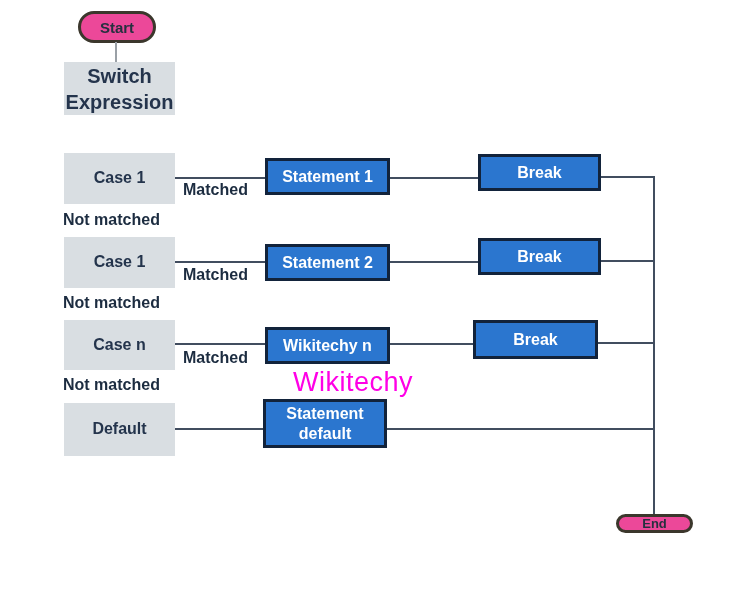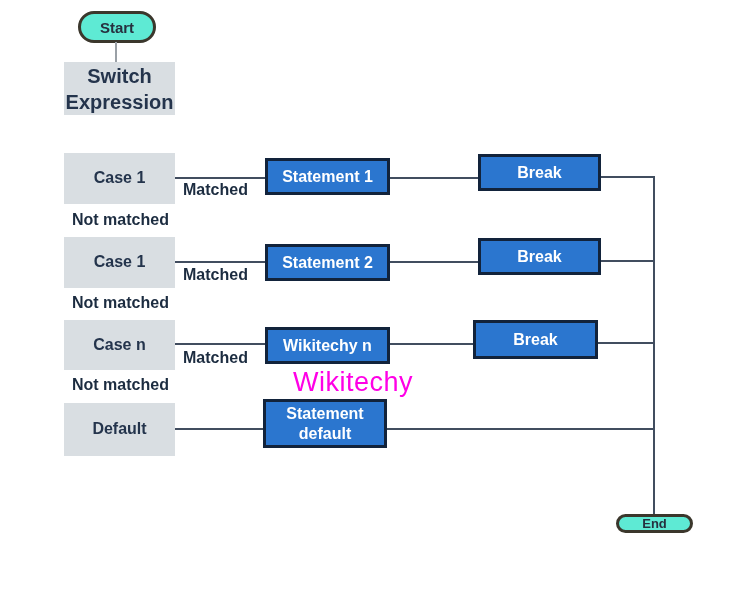--- a/index.html
+++ b/index.html
@@ -10,21 +10,21 @@
     background: #ffffff;
     overflow: hidden;
     font-family: "Liberation Sans", sans-serif;
   }
   
   .oval {
     position: absolute;
     display: flex;
     align-items: center;
     justify-content: center;
-    background: #5eead4;
+    background: #ec4899;
     border: 3px solid #3b372c;
     border-radius: 18px;
     font-weight: bold;
     color: #26303f;
     box-sizing: border-box;
   }
   .start { left: 78px; top: 11px; width: 78px; height: 32px; font-size: 15px; }
   .end   { left: 616px; top: 514px; width: 77px; height: 19px; font-size: 13px; }
 
   
@@ -94,21 +94,21 @@
     position: absolute;
     font-weight: bold;
     font-size: 16px;
     color: #1c2c40;
     white-space: nowrap;
   }
   .matched    { left: 183px; }
   .matched.r1 { top: 181px; }
   .matched.r2 { top: 266px; }
   .matched.r3 { top: 349px; }
-  .notmatched    { left: 72px; }
+  .notmatched    { left: 63px; }
   .notmatched.r1 { top: 211px; }
   .notmatched.r2 { top: 294px; }
   .notmatched.r3 { top: 376px; }
 
   
   .watermark {
     position: absolute;
     left: 293px;
     top: 367px;
     font-size: 27px;

